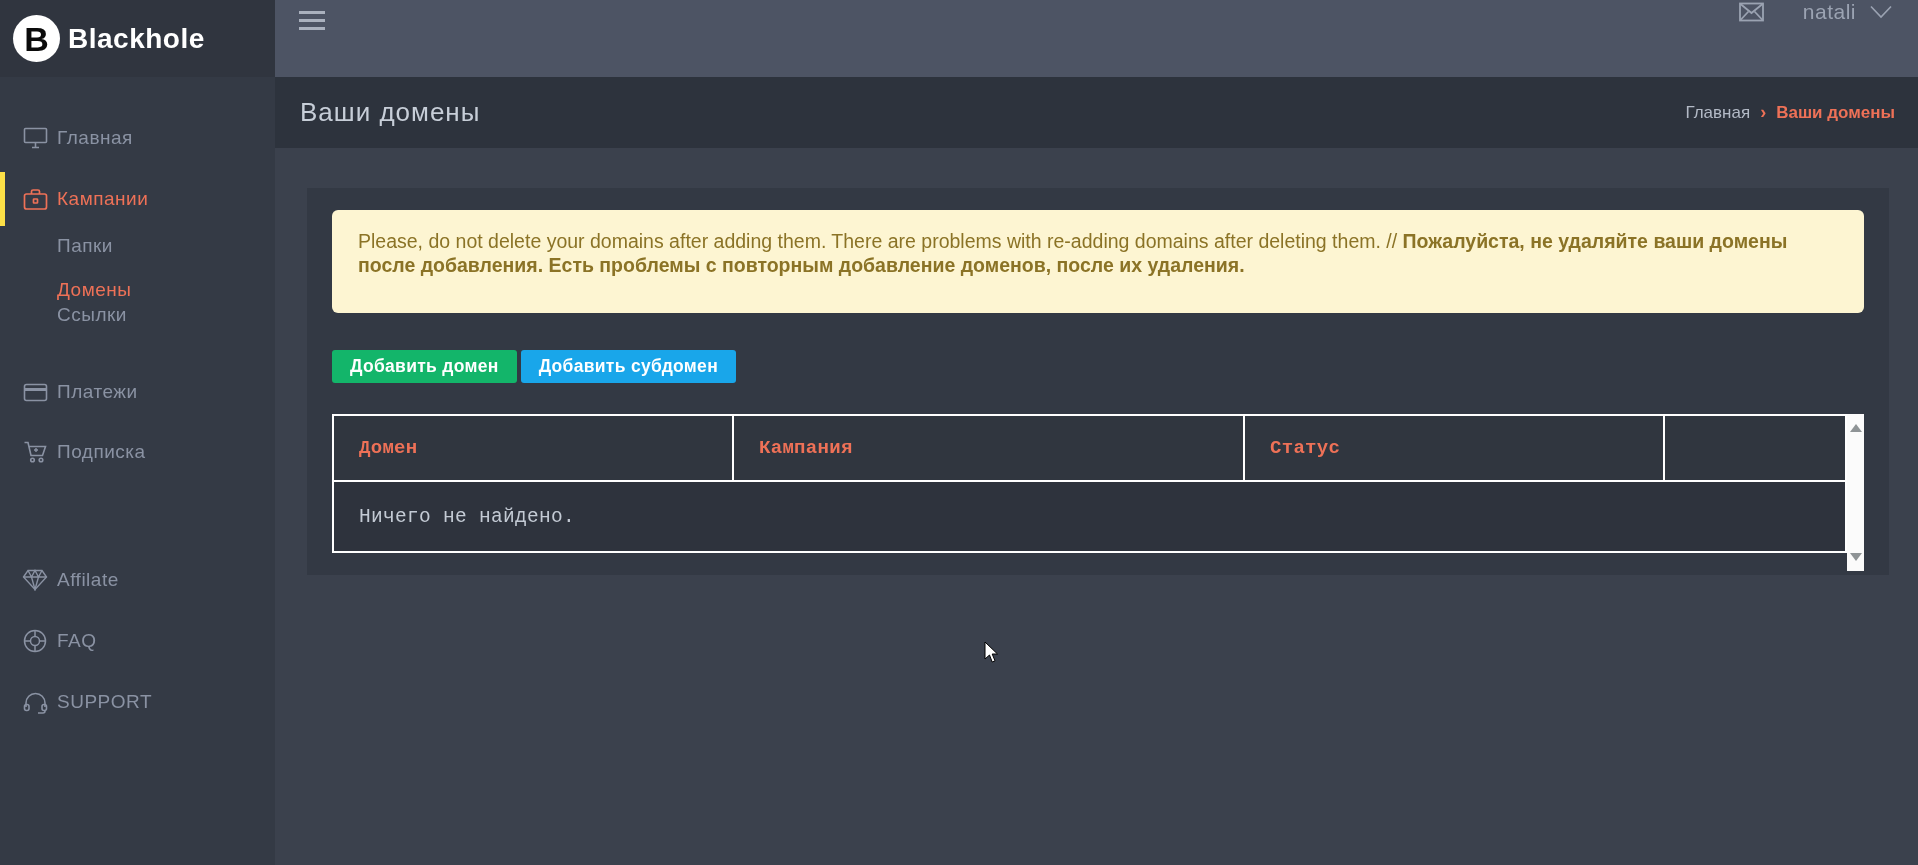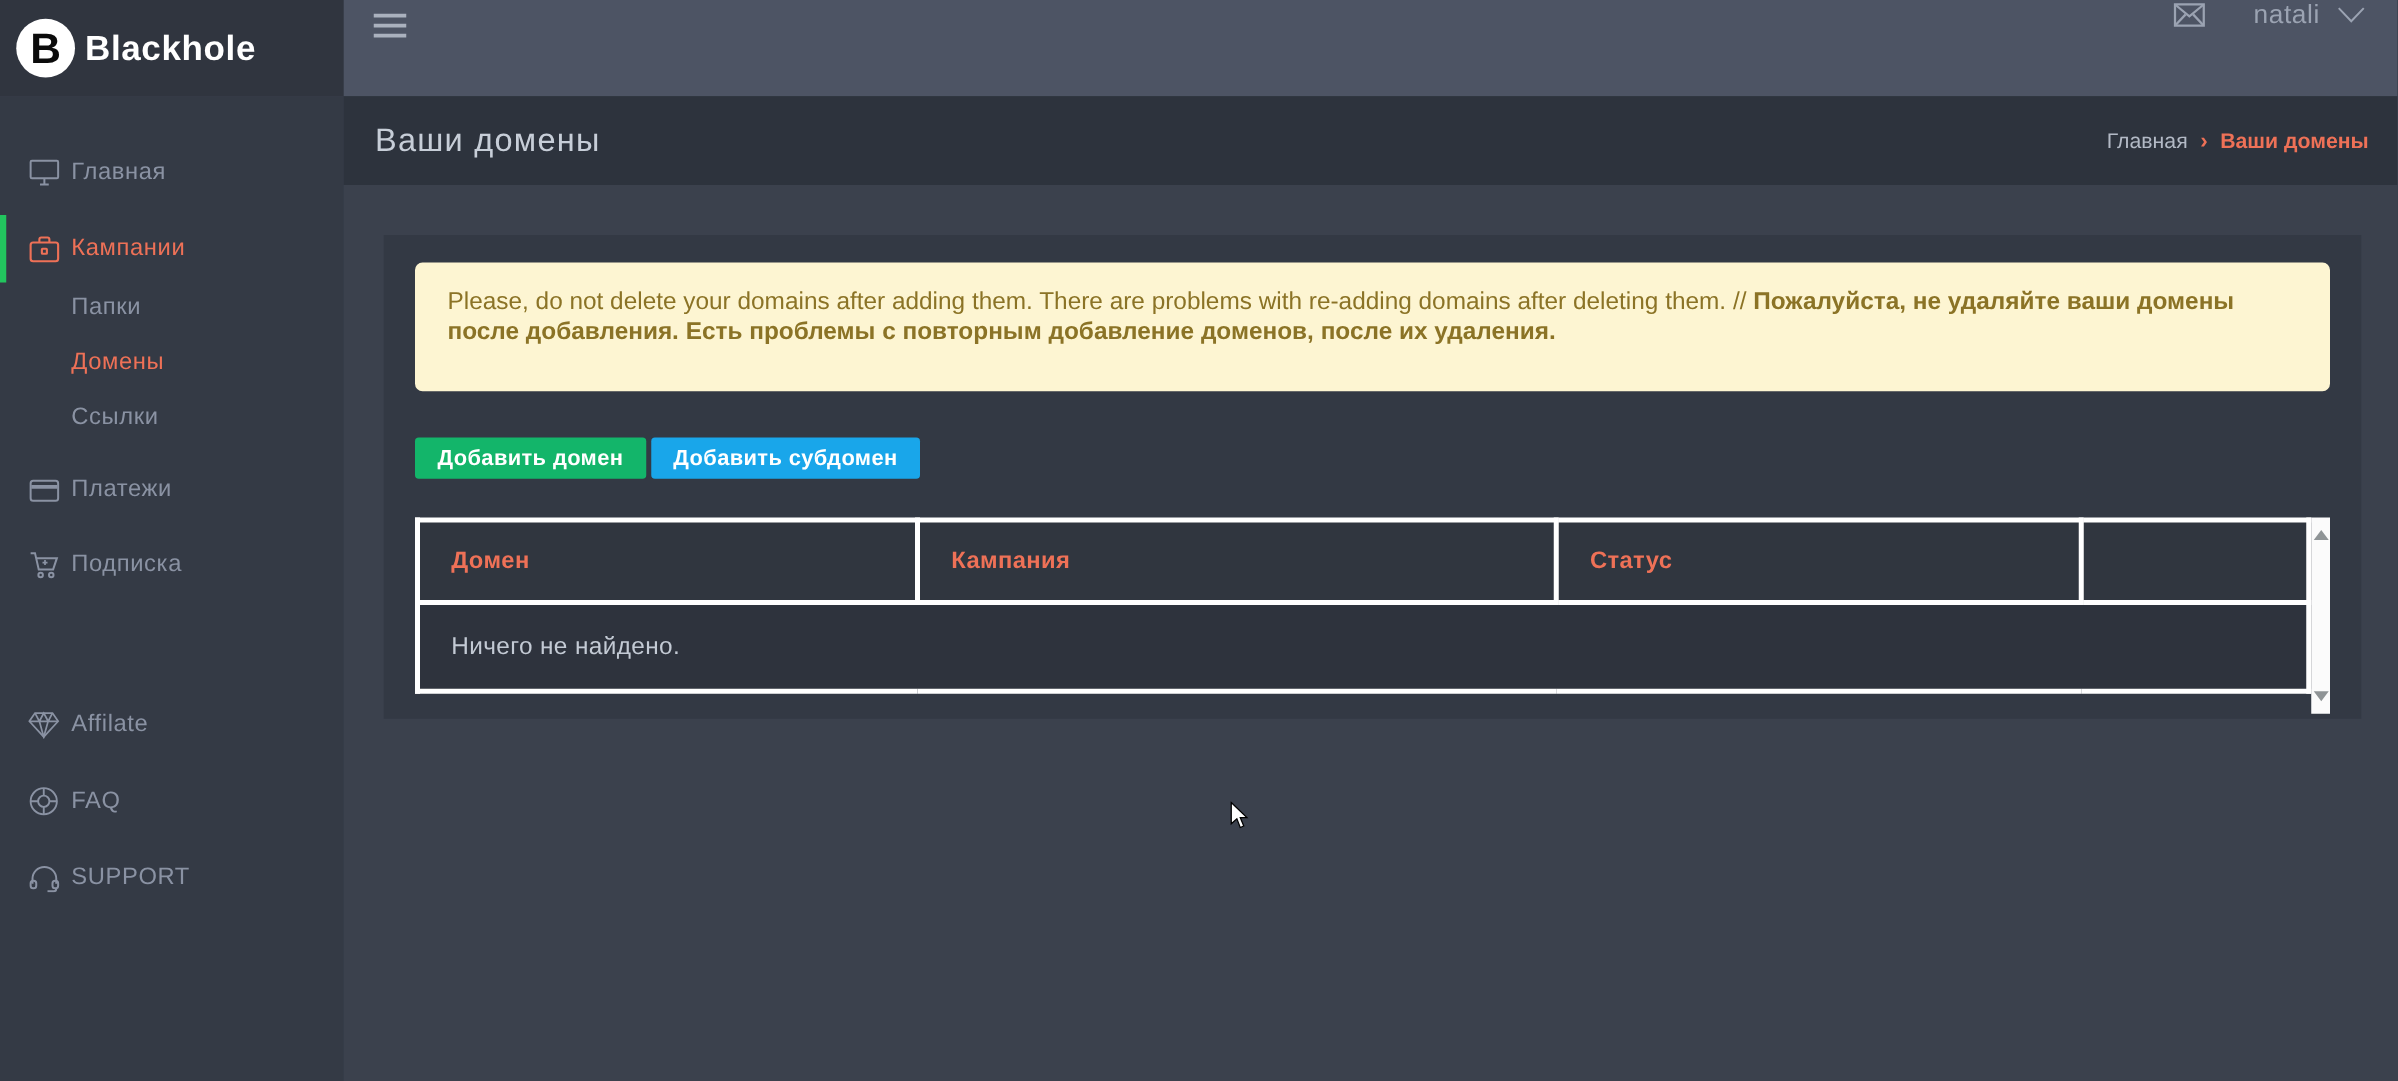--- a/index.html
+++ b/index.html
@@ -38,21 +38,21 @@
   .sidebar {
     position: absolute; top: 77px; left: 0; width: 275px; height: 788px;
     background: #343a45;
   }
   .nav-item {
     position: absolute; left: 0; width: 275px; height: 40px;
     display: flex; align-items: center; color: #8a92a3;
     font-size: 19px; letter-spacing: 0.5px; cursor: pointer; text-decoration: none;
   }
   .nav-item .ic { width: 26px; margin-left: 22px; margin-right: 9px; display: flex; justify-content: center; }
-  .nav-item.active { color: #ee7157; border-left: 5px solid #22c55e; height: 54px; }
+  .nav-item.active { color: #ee7157; border-left: 5px solid #fde047; height: 54px; }
   .nav-item.active .ic { margin-left: 17px; }
   .nav-sub { position: absolute; left: 0; width: 275px; height: 34px; display: flex; align-items: center; padding-left: 57px; color: #8a92a3; font-size: 19px; letter-spacing: 0.5px; cursor: pointer; text-decoration: none; }
   .nav-sub.active { color: #ee7157; }
 
   
   .page-header {
     position: absolute; top: 77px; left: 275px; width: 1643px; height: 71px;
     background: #2d333d; display: flex; align-items: center; justify-content: space-between;
     padding: 0 23px 0 25px;
   }
@@ -79,21 +79,21 @@
   .btn {
     height: 33px; border: none; border-radius: 3px; color: #ffffff;
     font-size: 17.5px; font-weight: 600; letter-spacing: 0.3px;
     padding: 0 18px; cursor: pointer; font-family: inherit; margin-top: 19px;
   }
   .btn-green { background: #13b56a; }
   .btn-blue { background: #19a6ea; margin-left: 4px; }
 
   .table-wrap { margin-top: 31px; width: 1532px; height: 157px; display: flex; }
   .dtable { width: 1513px; border-collapse: collapse; table-layout: fixed; align-self: flex-start; }
-  .dtable th, .dtable td { border: 4px solid #ffffff; }
+  .dtable th, .dtable td { border: 2px solid #ffffff; font-family: Liberation Mono, monospace; }
   .dtable thead th {
     height: 66px; background: #30363f; color: #ee7157; font-size: 19px;
     text-align: left; padding-left: 25px; font-weight: bold; letter-spacing: 0.3px; cursor: pointer;
   }
   .dtable td {
     height: 71px; background: #2e333d; color: #c3cad4; font-size: 19.5px;
     padding-left: 25px; letter-spacing: 0.3px;
   }
   .col1 { width: 400px; } .col2 { width: 511px; } .col3 { width: 420px; } .col4 { width: 182px; }
 
@@ -163,21 +163,21 @@
       </span>
       <span>Кампании</span>
     </a>
 
     <a class="nav-sub active" style="top:196px">
       <span>Домены</span>
     </a>
     <a class="nav-sub" style="top:152px">
       <span>Папки</span>
     </a>
-    <a class="nav-sub" style="top:240px">
+    <a class="nav-sub" style="top:221px">
       <span>Ссылки</span>
     </a>
 
     <a class="nav-item" style="top:295px">
       <span class="ic">
         <svg width="25" height="19" viewBox="0 0 25 19" fill="none" stroke="currentColor" stroke-width="1.6">
           <rect x="1.5" y="1.5" width="22" height="16" rx="2"></rect>
           <path d="M2 6.5 H23" stroke-width="3"></path>
         </svg>
       </span>

